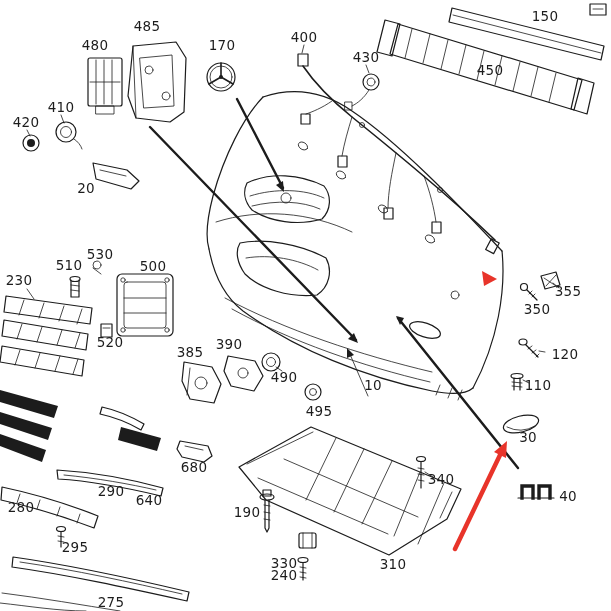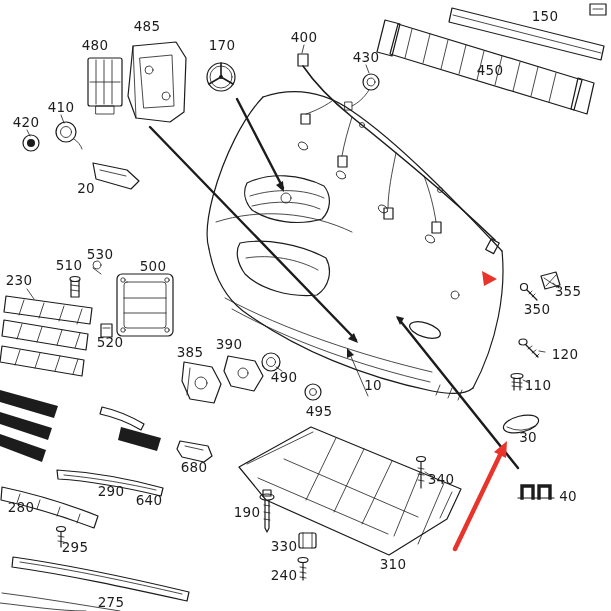--- a/index.html
+++ b/index.html
@@ -345,19 +345,19 @@
       <div class="part-label" style="left: 319px; top: 412px;">495</div>
       <div class="part-label" style="left: 528px; top: 438px;">30</div>
       <div class="part-label" style="left: 149px; top: 461px; margin-top: 40px;">640</div>
       <div class="part-label" style="left: 194px; top: 468px;">680</div>
       <div class="part-label" style="left: 568px; top: 497px;">40</div>
       <div class="part-label" style="left: 441px; top: 480px;">340</div>
       <div class="part-label" style="left: 111px; top: 492px;">290</div>
       <div class="part-label" style="left: 21px; top: 508px;">280</div>
       <div class="part-label" style="left: 247px; top: 513px;">190</div>
       <div class="part-label" style="left: 75px; top: 548px;">295</div>
-      <div class="part-label" style="left: 284px; top: 547px;">330</div>
+      <div class="part-label" style="left: 284px; top: 564px;">330</div>
       <div class="part-label" style="left: 393px; top: 565px;">310</div>
       <div class="part-label" style="left: 284px; top: 576px;">240</div>
       <div class="part-label" style="left: 111px; top: 603px;">275</div>
     </div>
 
 </div>
 
 </body></html>

